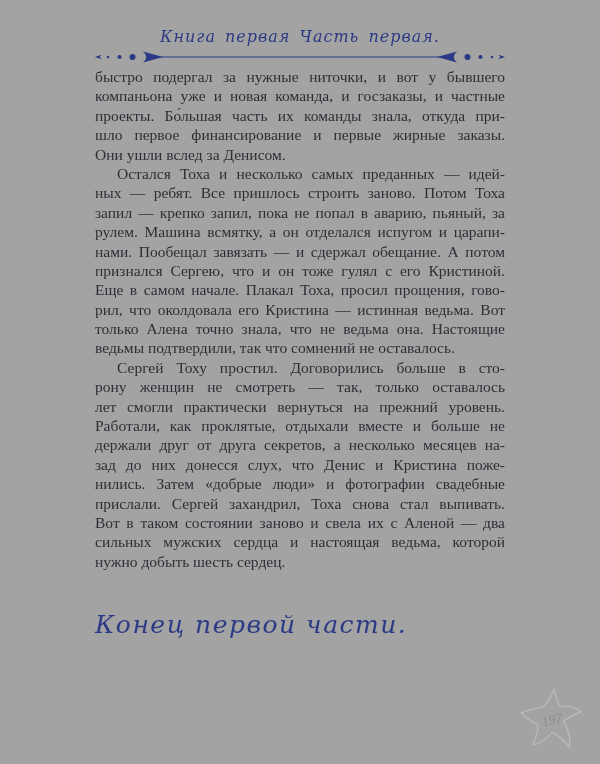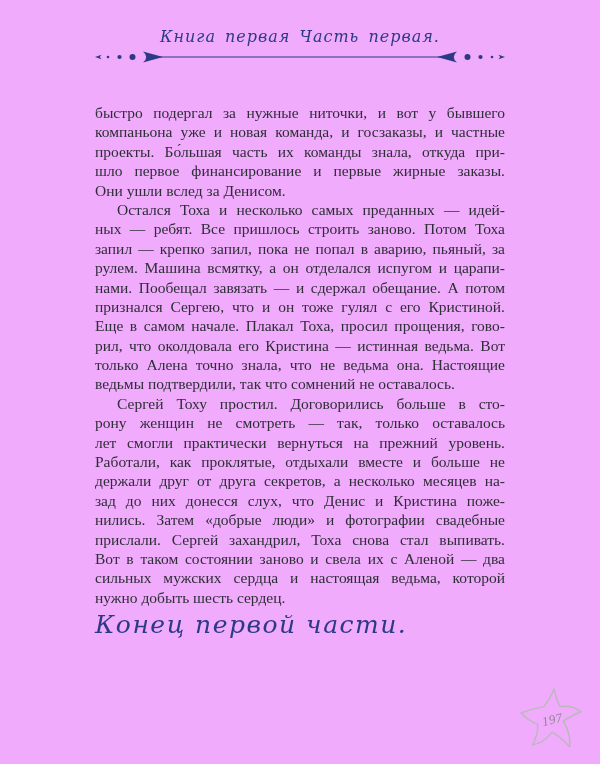--- a/index.html
+++ b/index.html
@@ -6,21 +6,21 @@
     --navy:#2c3a85;
     --body-text:#2e2e36;
     --star-outline:#b9b9b9;
     --pagenum-gray:#8a8a8a;
   }
   *{margin:0;padding:0;box-sizing:border-box;}
   html,body{background:#ffffff;}
   .page{
     position:relative;
     width:600px;height:764px;
-    background:#f0abfc;
+    background:#a3a3a3;
     overflow:hidden;
     font-family:"Liberation Serif","DejaVu Serif",serif;
   }
   .running-title{
     position:absolute;top:27px;left:0;width:600px;
     text-align:center;
     font-family:"DejaVu Serif","Liberation Serif",serif;
     font-style:italic;
     font-size:16px;
     letter-spacing:1px;
@@ -28,21 +28,20 @@
     color:var(--navy);
   }
   .divider{
     position:absolute;left:95px;top:50px;width:410px;height:14px;
   }
   .body-text{
     position:absolute;left:95px;top:67px;width:410px;
     font-size:15.5px;
     line-height:19.4px;
     color:var(--body-text);
-    margin-top:36px;
   }
   .para{width:100%;}
   .tline{
     text-align:justify;
     text-align-last:justify;
     -moz-text-align-last:justify;
     white-space:normal;
     hyphens:none;
     overflow:hidden;
     height:19.4px;

